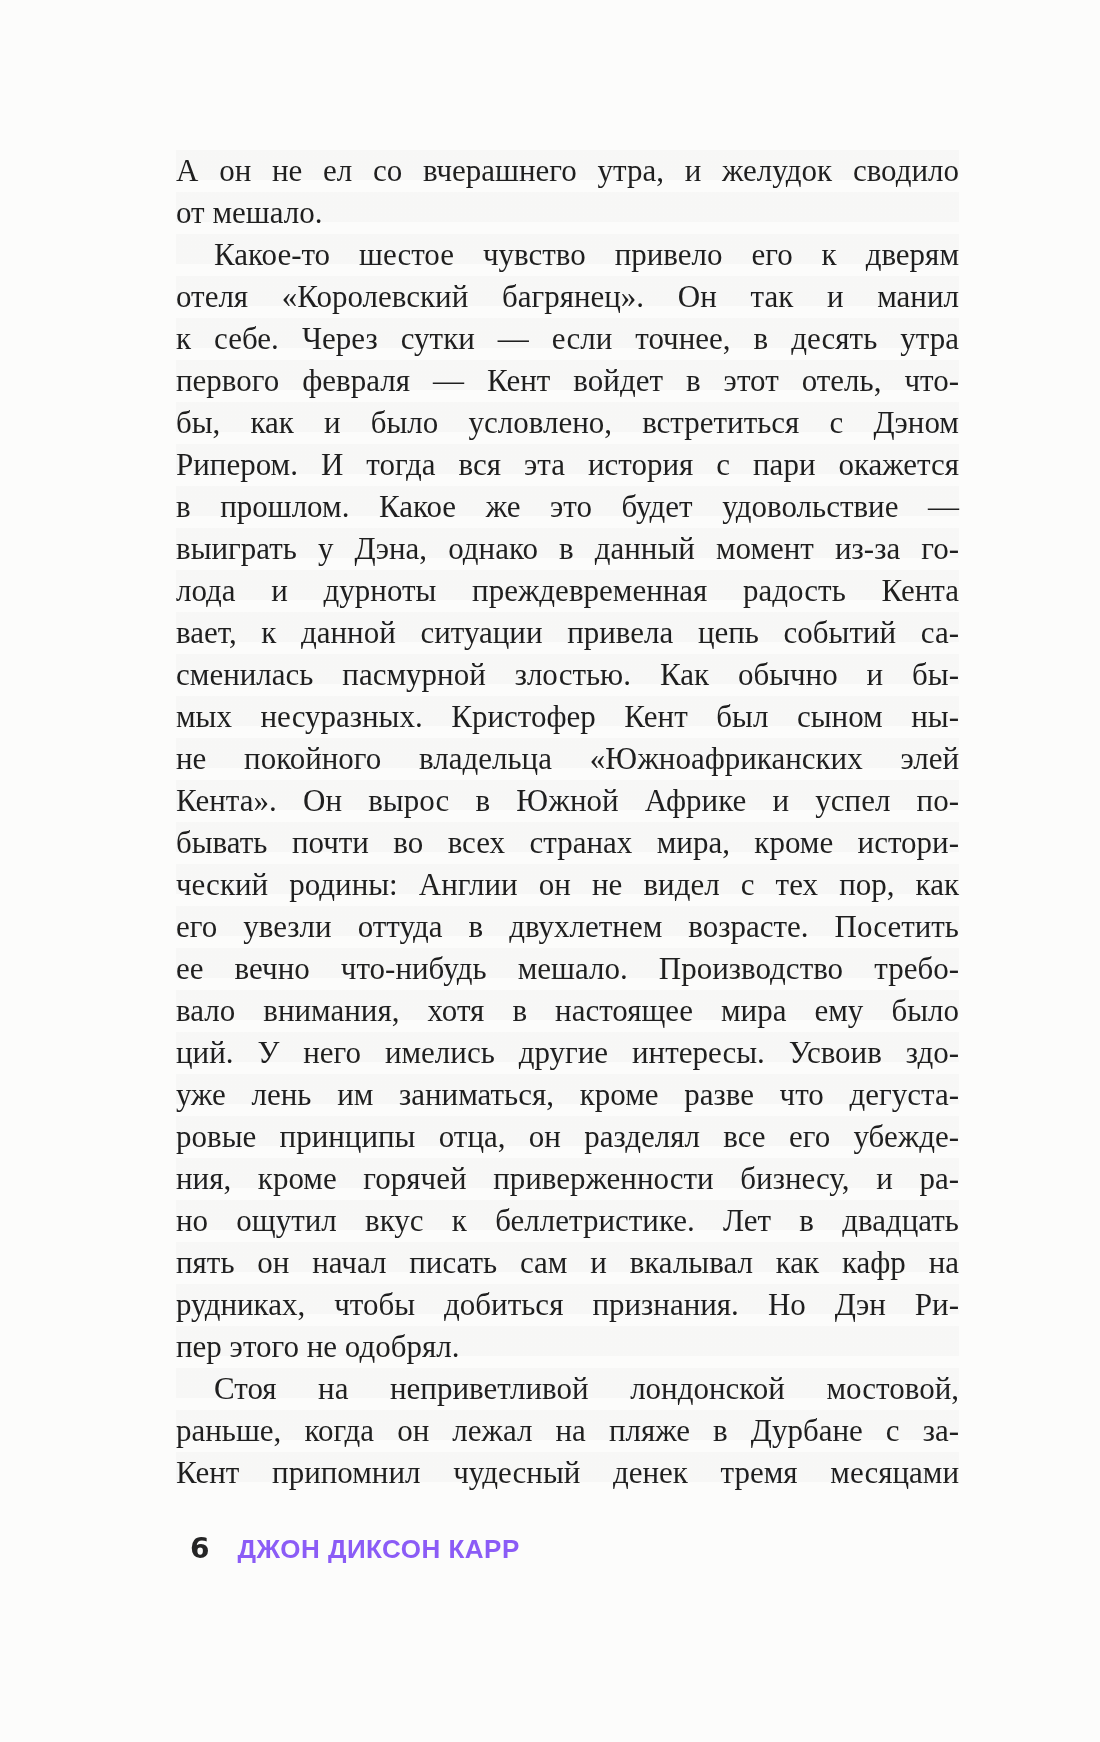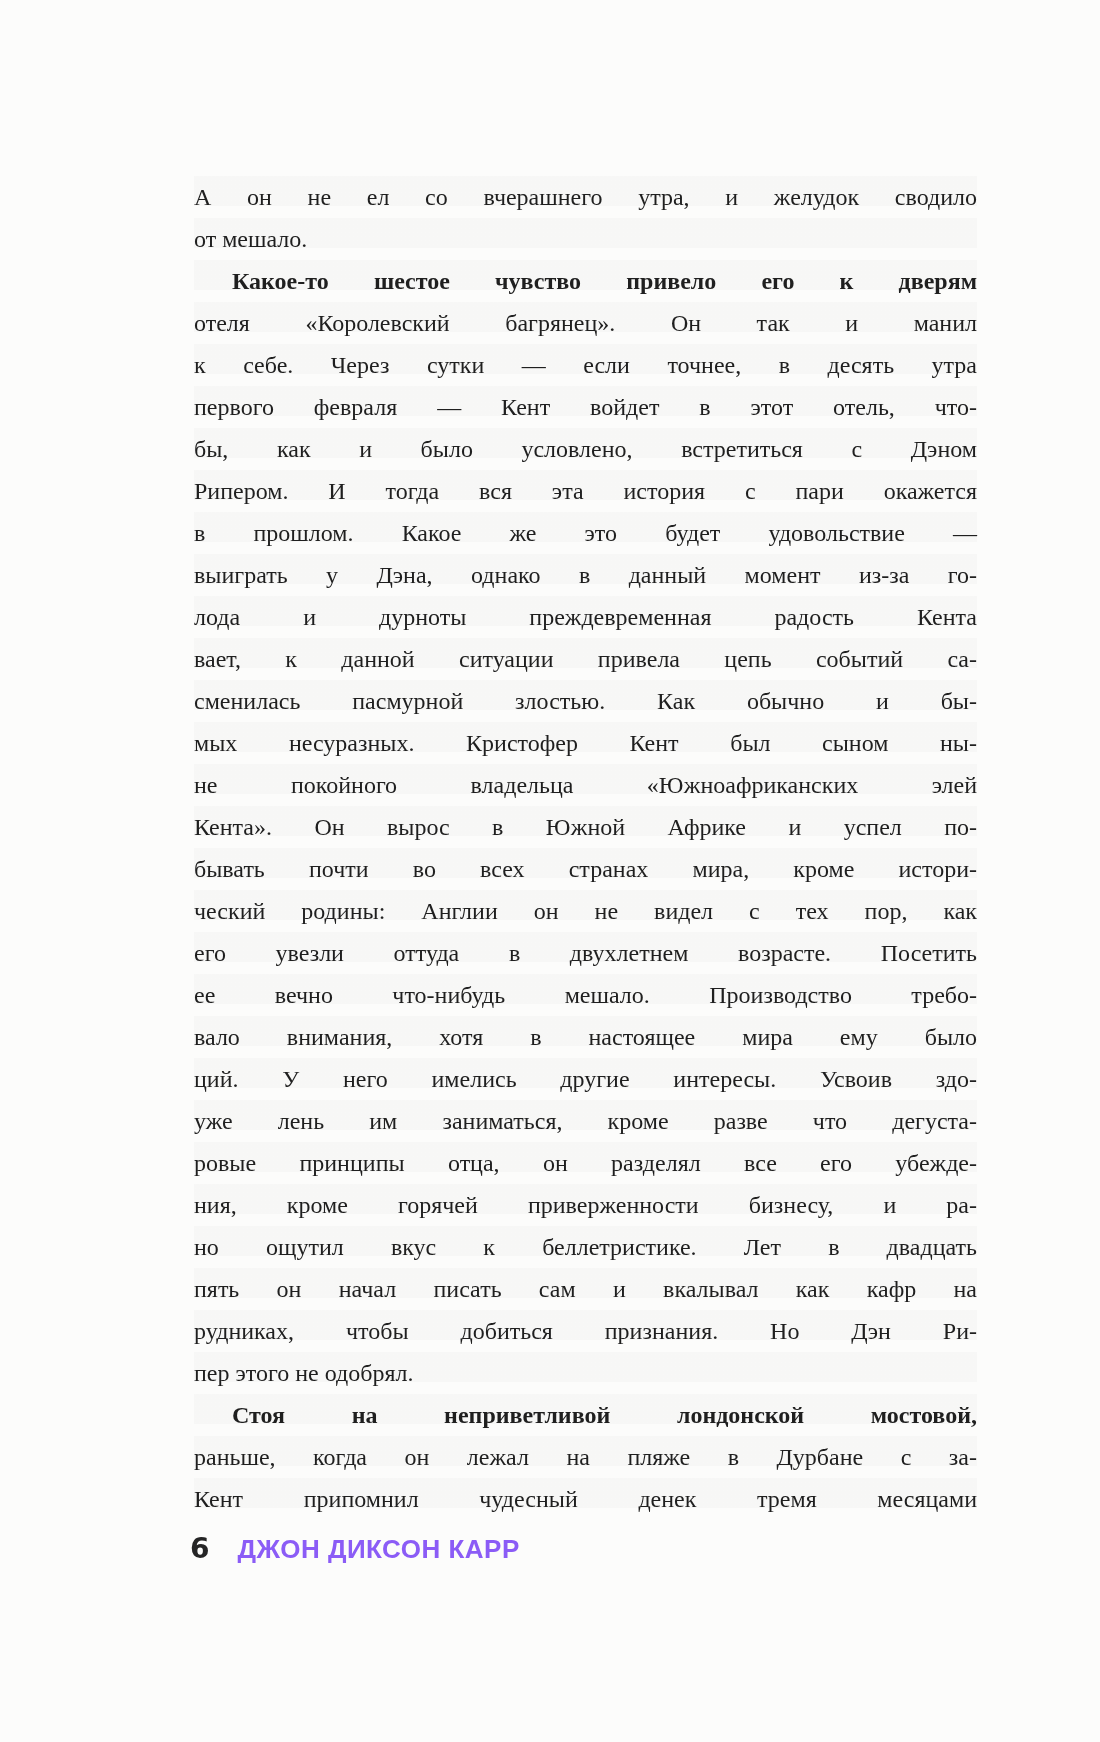--- a/index.html
+++ b/index.html
@@ -10,48 +10,46 @@
   .page {
     position: relative;
     width: 1100px;
     height: 1742px;
     background: #fcfcfb;
     overflow: hidden;
     font-family: "Liberation Serif", "DejaVu Serif", serif;
   }
   .textblock {
     position: absolute;
-    left: 194px;
+    left: 176px;
     top: 150px;
     width: 783px;
     color: #1f1f1f;
-    font-size: 24px;
+    font-size: 31px;
     line-height: 42px;
     
     background: repeating-linear-gradient(
       to bottom,
       rgba(0,0,0,0.018) 0px, rgba(0,0,0,0.018) 30px,
       rgba(0,0,0,0.0) 30px, rgba(0,0,0,0.0) 42px
     );
-    margin-top: 26px;
   }
   .paragraph { margin: 0; }
   .line {
     text-align: justify;
     text-align-last: justify;
     text-justify: inter-word;
     white-space: normal;
     hyphens: none;
   }
   .line.end {
     text-align-last: left;
   }
   .line.indent {
     text-indent: 38px;
-    font-weight: bold;
   }
   .footer {
     position: absolute;
     left: 190px;
     top: 1532px;
     width: 783px;
     color: #2e2e2e;
     font-family: "Liberation Sans", "DejaVu Sans", sans-serif;
     display: flex;
     align-items: baseline;

